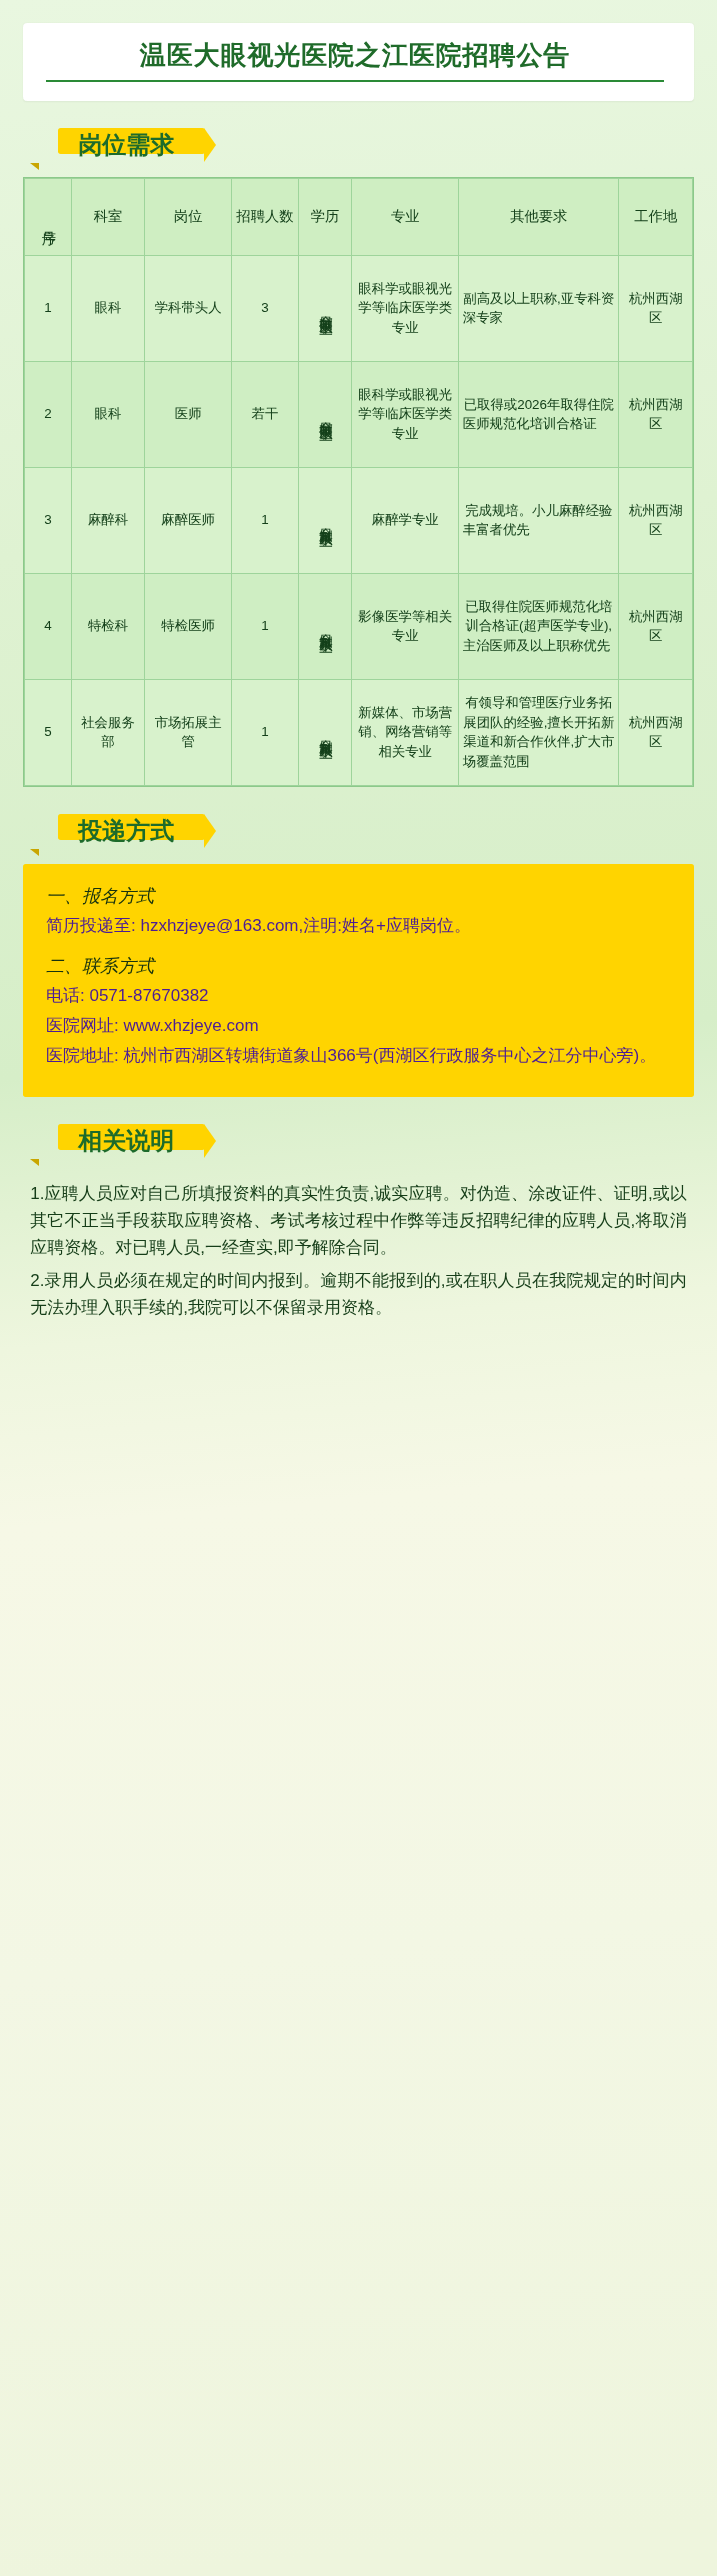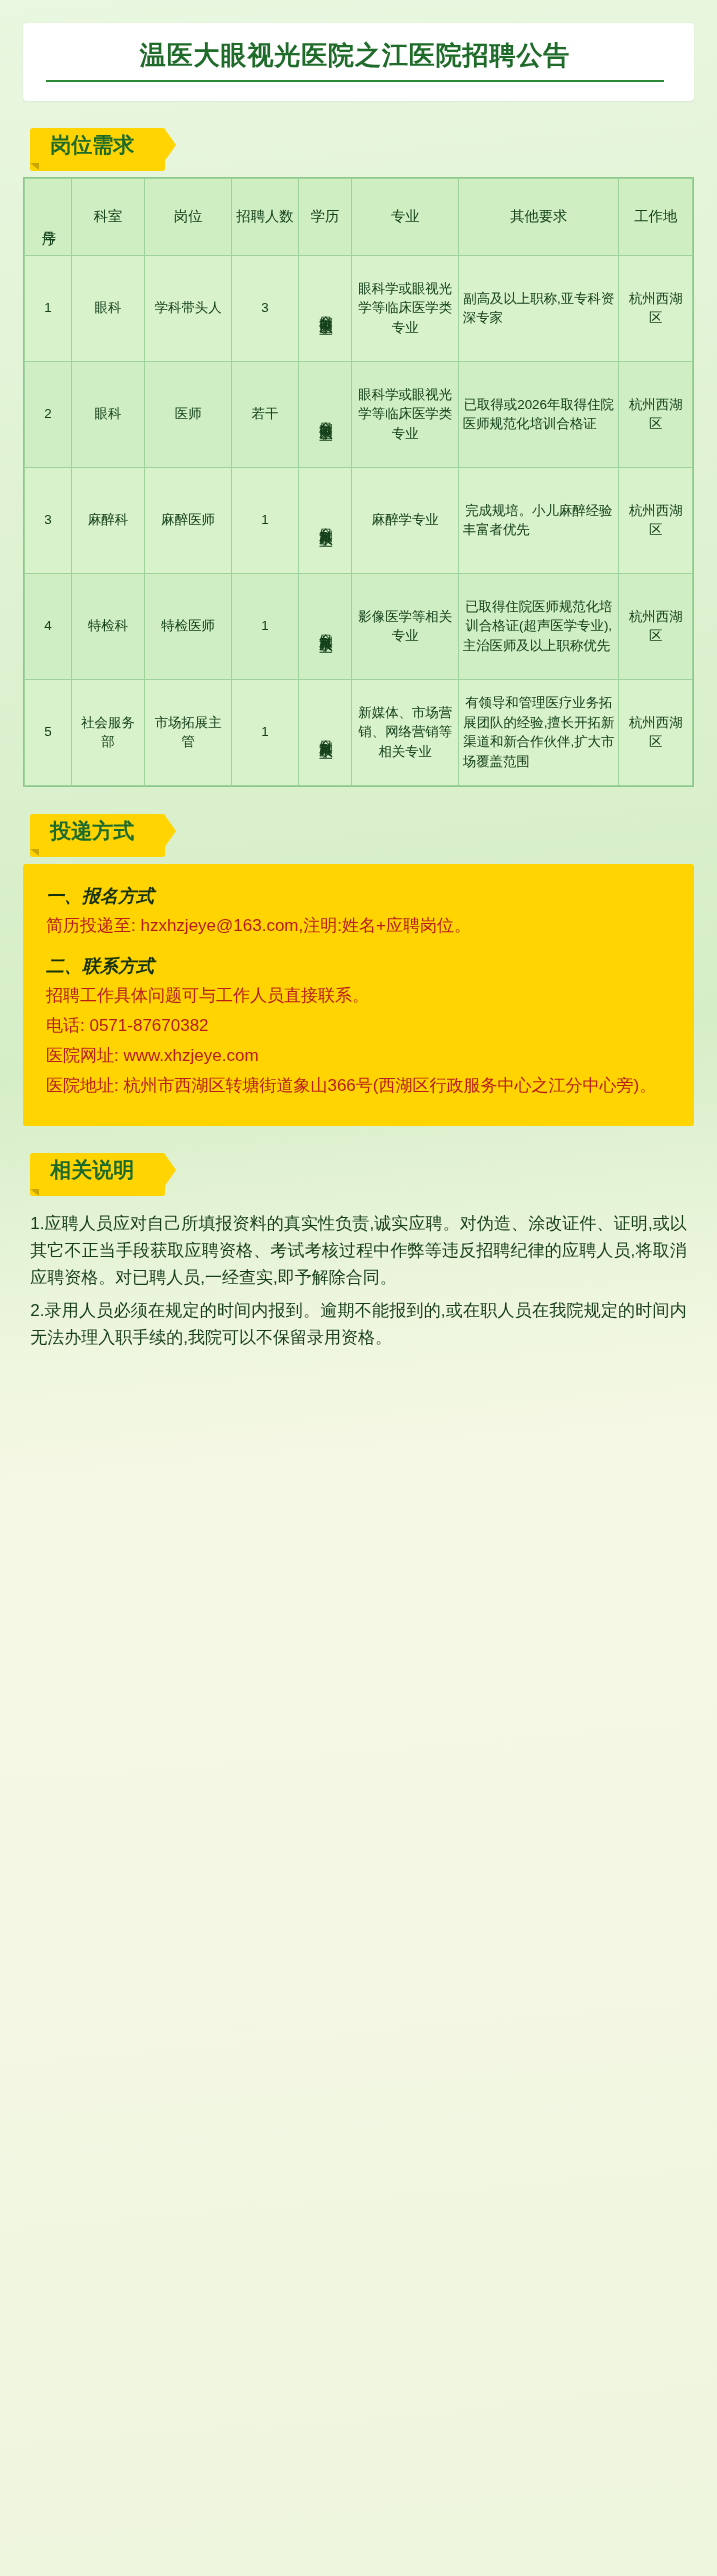--- a/index.html
+++ b/index.html
@@ -47,29 +47,30 @@
     margin-top: 27px;
   }
   .banner-wrap {
     position: relative;
     height: 36px;
     margin-left: 7.2px;
   }
   .banner {
     position: relative;
     display: inline-block;
-    height: 43px;
+    height: 26px;
     line-height: 34px;
     padding: 0 30.5px 0 20px;
     color: #1d6b2b;
-    font-size: 21px;
+    font-size: 24px;
     font-weight: bold;
     background: #ffd400;
     border-radius: 2.7px;
     white-space: nowrap;
+    margin-left: 28px;
   }
   .banner::after {
     content: "";
     position: absolute;
     right: -11.7px;
     top: 0;
     width: 0;
     height: 0;
     border-top: 17px solid transparent;
     border-bottom: 17px solid transparent;
@@ -144,31 +145,31 @@
   
   .yellow-card {
     margin-top: 14.3px;
     background: #ffd400;
     border-radius: 2.7px;
     padding: 20px 23px 23px 23px;
     color: #1b3b16;
   }
   .yc-h {
     font-size: 18px;
-    font-weight: bold;
+    font-weight: normal;
     margin: 0 0 5.4px 0;
     font-style: italic;
     color: #17320f;
   }
   .yc-h2 { margin-top: 14.3px; }
   .yc-p {
     font-size: 17px;
     line-height: 1.55;
     margin: 0 0 3.6px 0;
-    color: #b91c1c;
+    color: #4c1d95;
     word-break: break-word;
   }
   .yc-p.tight { margin-bottom: 4px; }
   .mono-mail { font-family: "Liberation Sans", sans-serif; }
 
   
   .notes {
     margin-top: 17px;
     padding: 3.6px 7.2px 0 7.2px;
   }
@@ -279,21 +280,20 @@
 
   <div class="section">
     <div class="banner-wrap">
       <span class="banner">投递方式</span>
       <span class="banner-tail"></span>
     </div>
     <div class="yellow-card">
       <p class="yc-h">一、报名方式</p>
       <p class="yc-p">简历投递至: hzxhzjeye@163.com,注明:姓名+应聘岗位。</p>
       <p class="yc-h yc-h2">二、联系方式</p>
-      <p class="yc-p">招聘工作具体问题可与工作人员直接联系。</p>
       <p class="yc-p">电话: 0571-87670382</p>
       <p class="yc-p">医院网址: www.xhzjeye.com</p>
       <p class="yc-p tight">医院地址: 杭州市西湖区转塘街道象山366号(西湖区行政服务中心之江分中心旁)。</p>
     </div>
   </div>
 
   <div class="section">
     <div class="banner-wrap">
       <span class="banner">相关说明</span>
       <span class="banner-tail"></span>

